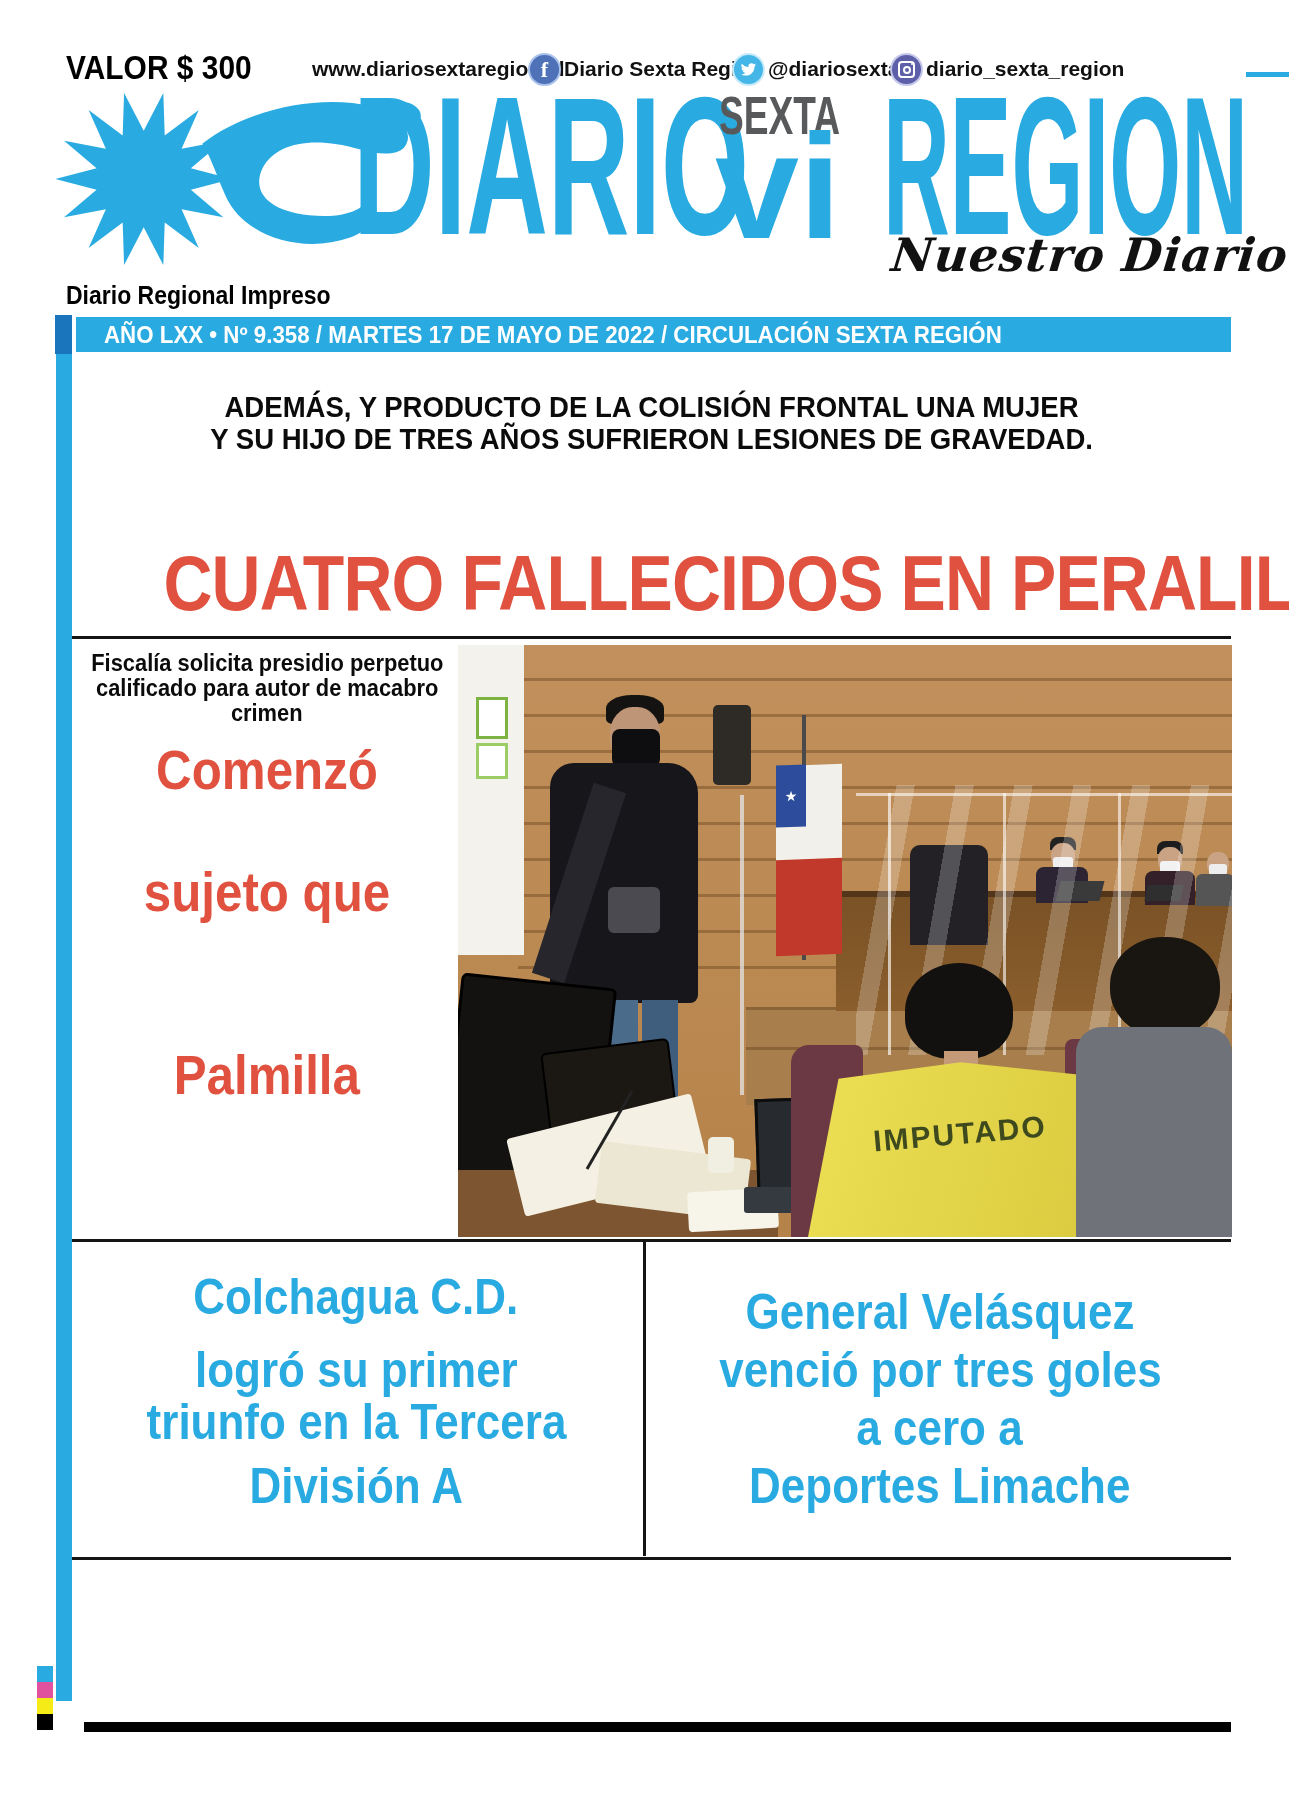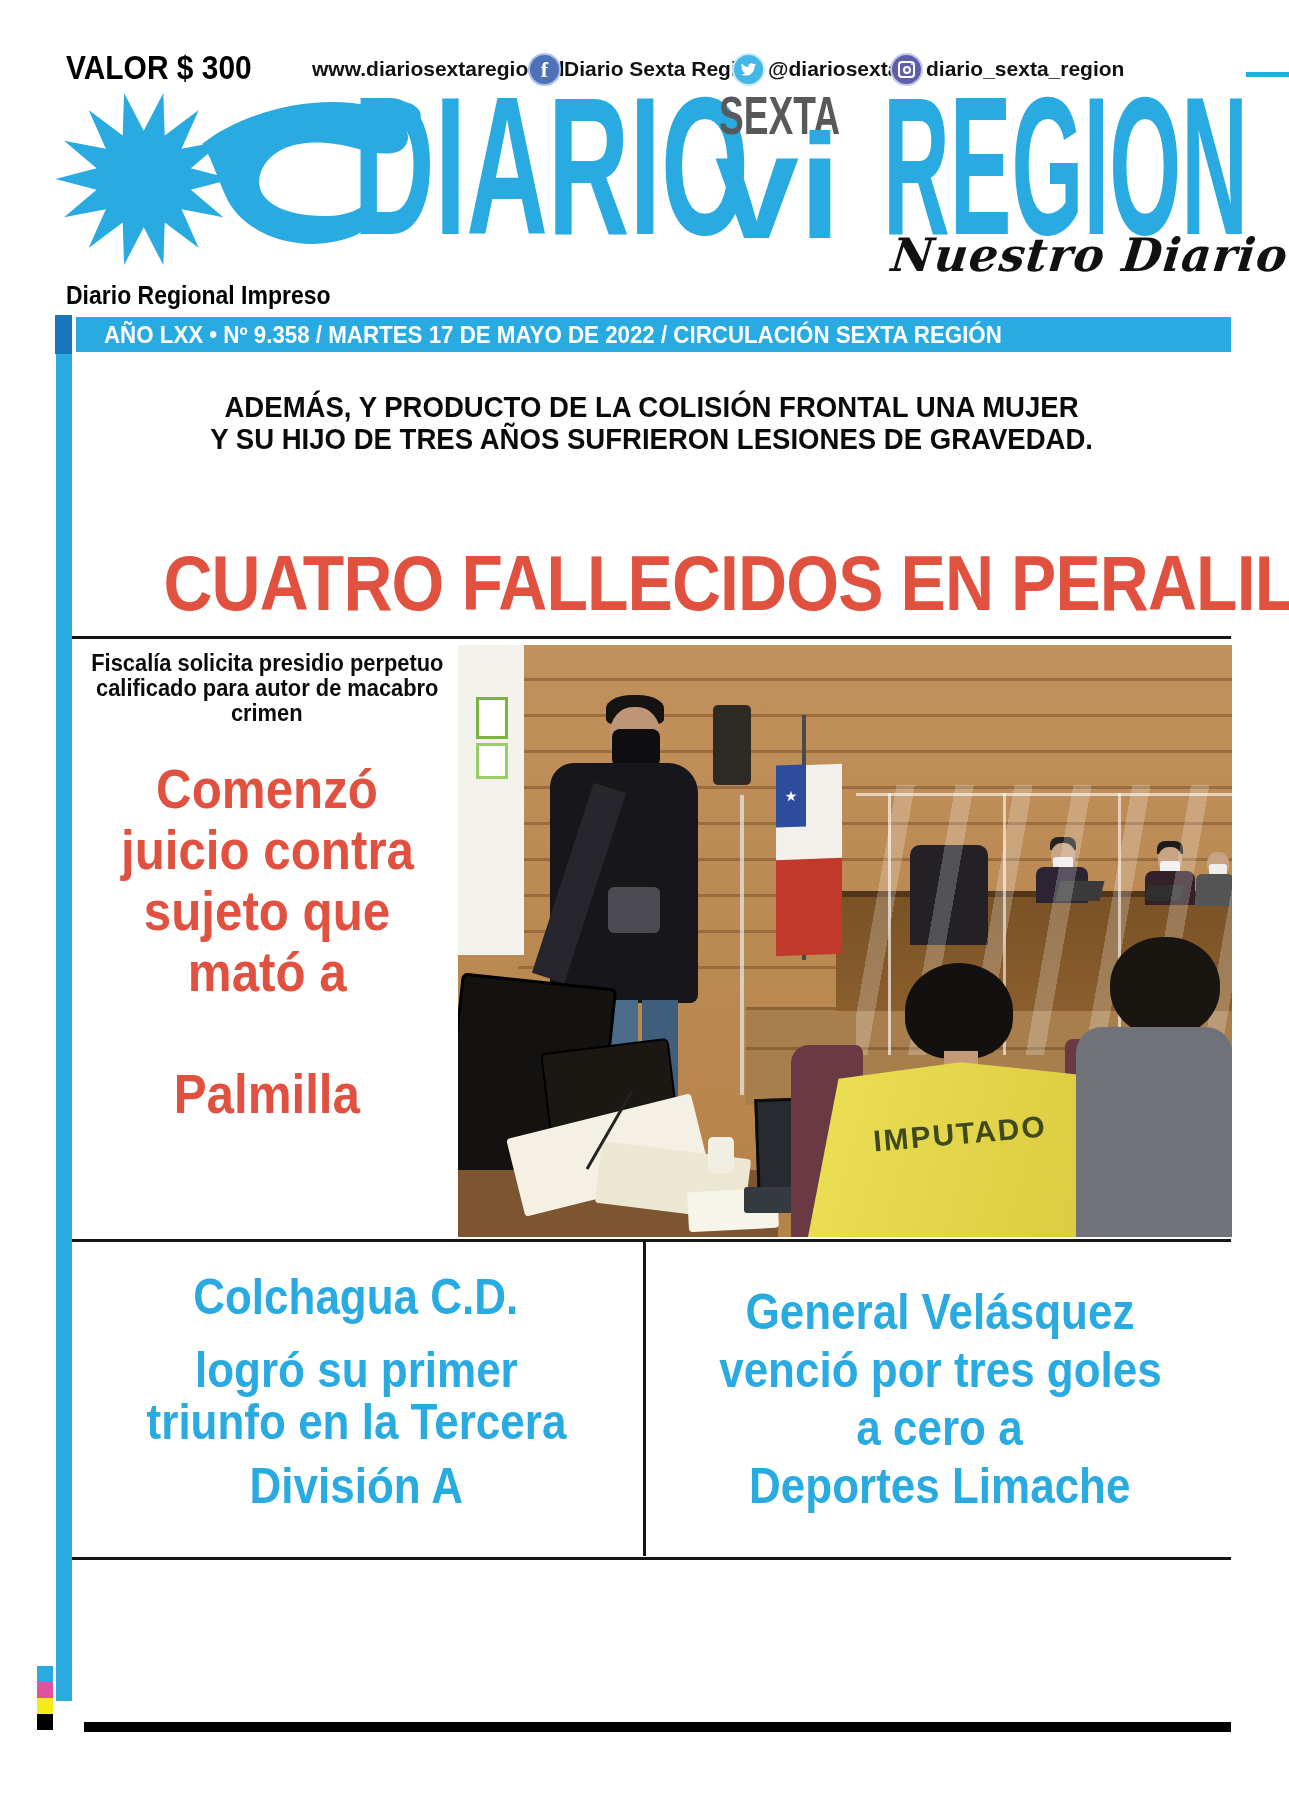--- a/index.html
+++ b/index.html
@@ -34,21 +34,21 @@
   
   .hrule{position:absolute;background:#151515;height:3px;}
   .vrule{position:absolute;background:#151515;width:3px;}
   .thickrule{position:absolute;left:84px;top:1722px;width:1147px;height:10px;background:#000;}
   
   .cline{position:absolute;left:0;right:0;text-align:center;white-space:nowrap;font-weight:bold;}
   .cline>span{display:inline-block;transform-origin:50% 50%;}
   .kicker{font-size:29px;color:#0b0b0b;}       .kicker>span{transform:scaleX(0.95);}
   .red-xl{font-size:78px;color:#E0513F;letter-spacing:-1px;} .red-xl>span{transform:scaleX(0.87);}
   .kicker-sm{font-size:23px;color:#0b0b0b;}    .kicker-sm>span{transform:scaleX(0.95);}
-  .red-lg{font-size:56px;color:#E0513F;margin-top:19px;}       .red-lg>span{transform:scaleX(0.88);}
+  .red-lg{font-size:56px;color:#E0513F;}       .red-lg>span{transform:scaleX(0.88);}
   .blue-lg{font-size:50px;color:#29ABE2;}      .blue-lg>span{transform:scaleX(0.88);}
   .red-bt{font-size:64px;color:#E0513F;}       .red-bt>span{transform:scaleX(0.90);}
   
   .reg{position:absolute;left:37px;width:16px;height:16px;}
   
   .photo{position:absolute;left:458px;top:645px;width:774px;height:592px;overflow:hidden;
          background:linear-gradient(#C1905C,#B58349);}
   .photo div{position:absolute;}
   .vest-label{font-weight:bold;font-size:30px;color:#3E4A1E;text-align:center;
               transform:rotate(-5deg);letter-spacing:2px;white-space:nowrap;}
@@ -117,23 +117,21 @@
     <div class="cline red-xl" style="top:158px;"><span>CUATRO FALLECIDOS EN PERALILLO</span></div>
   </div>
 
   <div class="hrule" style="left:72px;top:636px;width:1159px;"></div>
 
   <div class="abs" style="left:76px;top:607px;width:382px;height:592px;">
     <div class="cline kicker-sm" style="top:43px;"><span>Fiscalía solicita presidio perpetuo</span></div>
     <div class="cline kicker-sm" style="top:68px;"><span>calificado para autor de macabro</span></div>
     <div class="cline kicker-sm" style="top:93px;"><span>crimen</span></div>
     <div class="cline red-lg" style="top:130px;"><span>Comenzó</span></div>
-    <div class="cline red-lg" style="top:191px;"><span>juicio contra</span></div>
     <div class="cline red-lg" style="top:252px;"><span>sujeto que</span></div>
-    <div class="cline red-lg" style="top:313px;"><span>mató a</span></div>
     <div class="cline red-lg" style="top:435px;"><span>Palmilla</span></div>
   </div>
 
   <div class="photo">
     <div style="left:60px;top:0;width:714px;height:340px;background:repeating-linear-gradient(180deg,rgba(0,0,0,0) 0 33px,rgba(94,58,22,0.38) 33px 36px);"></div>
     <div style="left:0;top:0;width:66px;height:310px;background:#F4F2EC;"></div>
     <div style="left:18px;top:52px;width:26px;height:36px;background:#fff;border:3px solid #7CB342;"></div>
     <div style="left:18px;top:98px;width:26px;height:30px;background:#fff;border:3px solid #9CCC65;"></div>
     <div style="left:165px;top:55px;width:30px;height:26px;background:#ddd;border-radius:5px;"></div>
     <div style="left:173px;top:61px;width:12px;height:12px;background:#222;border-radius:50%;"></div>

